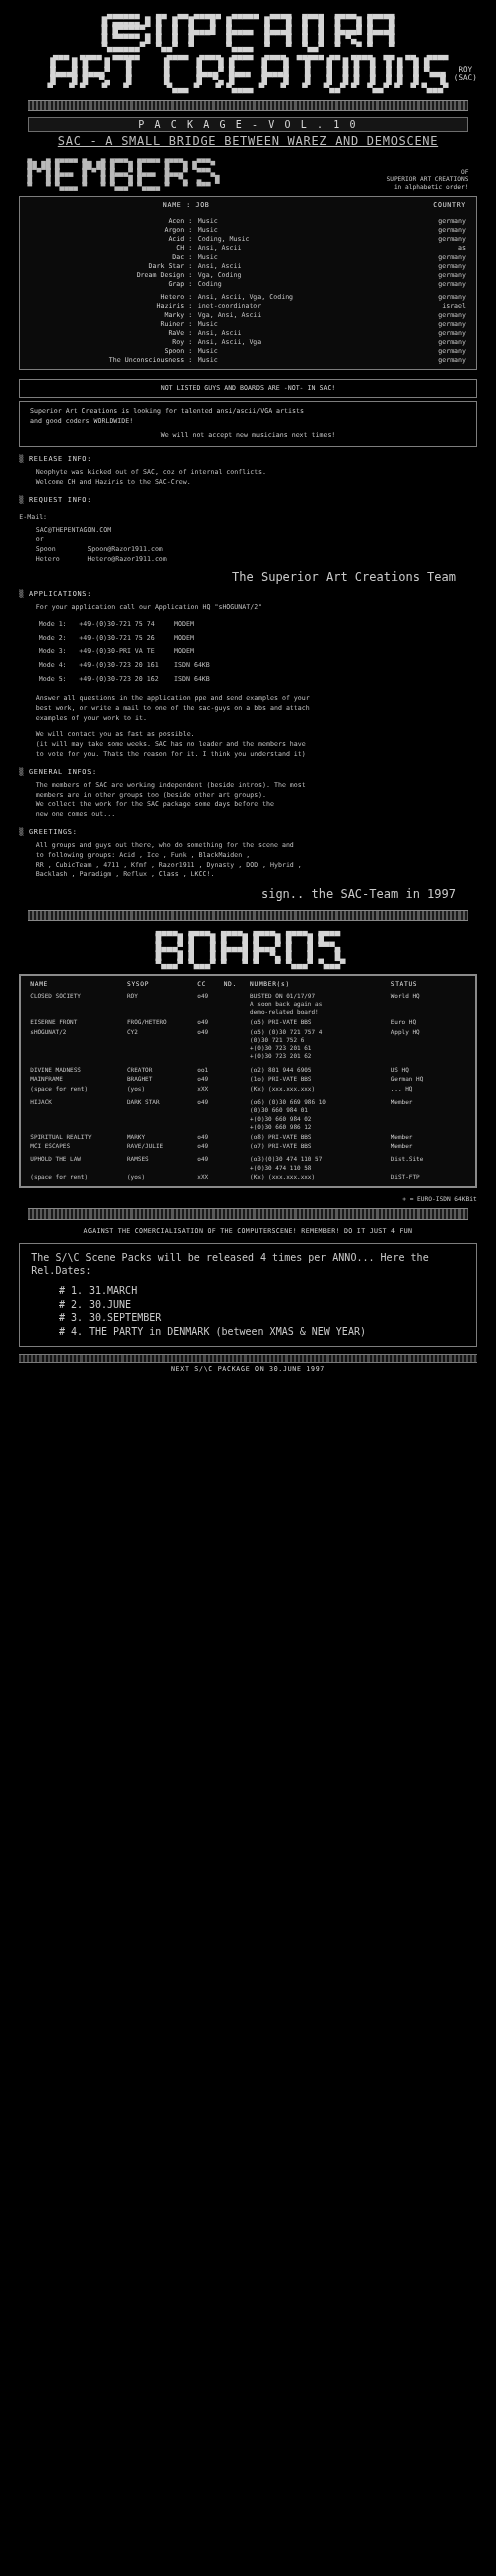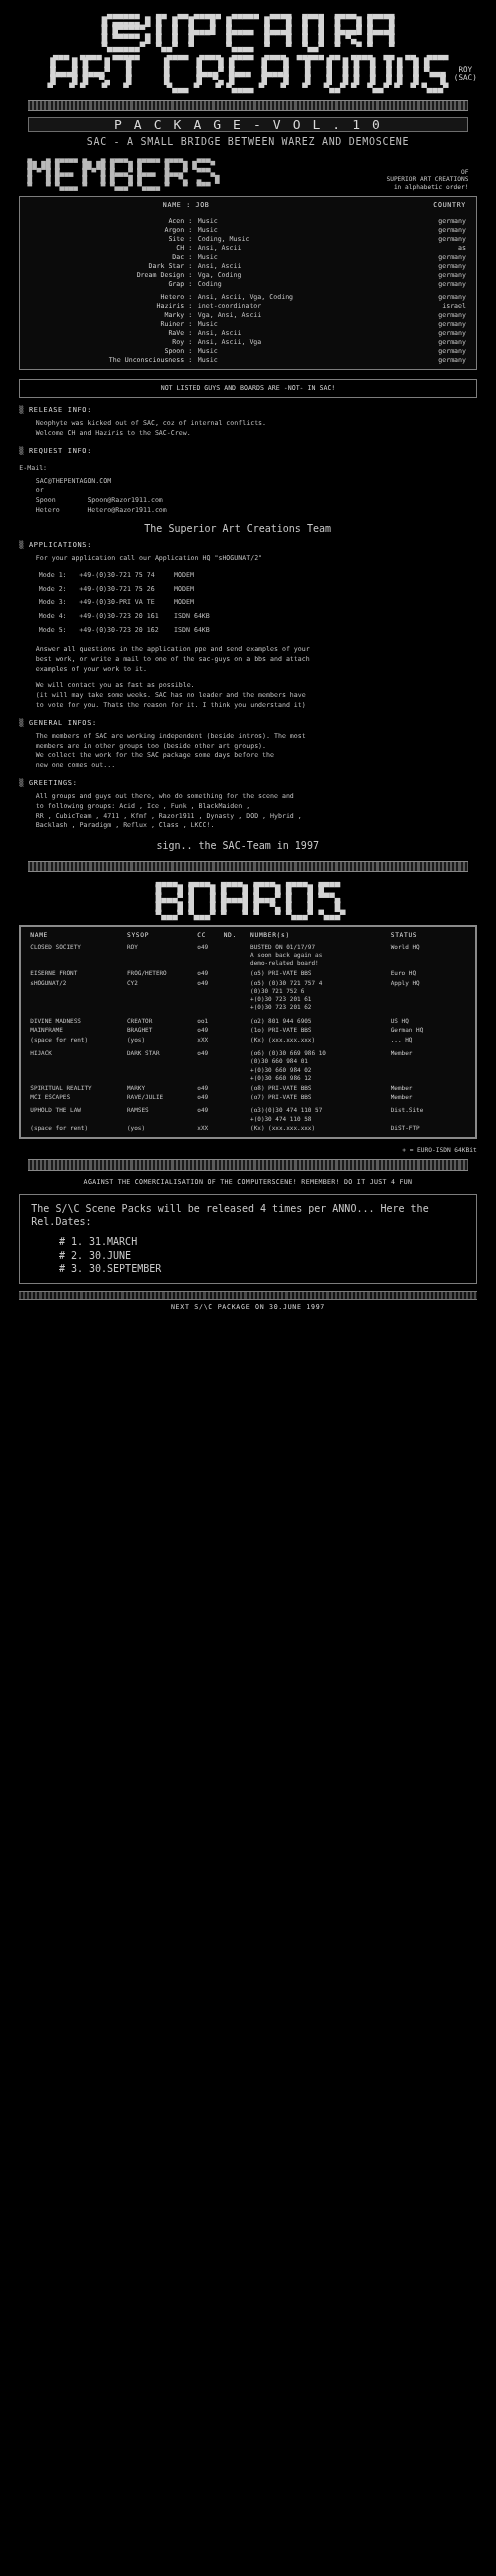--- a/index.html
+++ b/index.html
@@ -41,29 +41,30 @@
     border-top:0.7px solid #888;
     border-bottom:0.7px solid #888;
   }
   .bar-title{
     margin:4.1px 27.6px;
     background:#151515;
     border:0.7px solid #6d6d6d;
     color:#d8d8d8;
     text-align:center;
     letter-spacing:2.1px;
-    font-size:13px;
+    font-size:10px;
     padding:2.1px 0;
   }
   .subtitle{
     text-align:center;
     color:#bdbdbd;
     letter-spacing:0.7px;
-    font-size:10px;
+    font-size:12px;
     margin:5.5px 0 9.7px 0;
+    text-decoration:underline;
   }
 
   .section-head{
     display:flex;
     justify-content:space-between;
     align-items:flex-end;
     padding:0 27.6px;
     margin-top:4.1px;
   }
   .section-head .right{
@@ -119,21 +120,21 @@
   .blk h3{
     font-size:6.9px;
     font-weight:normal;
     color:#dcdcdc;
     margin:0 0 4.1px 0;
     letter-spacing:0.7px;
   }
   .blk h3:before{content:"\2592  ";color:#9a9a9a;}
   .blk p{margin:0 0 2.8px 0;color:#bfbfbf;font-size:6.6px;line-height:9.7px;white-space:pre-wrap;}
   .indent{padding-left:16.5px;}
-  .right-note{text-align:center;padding-right:20.7px;color:#c9c9c9;font-size:10px;}
+  .right-note{text-align:right;padding-right:20.7px;color:#c9c9c9;font-size:12px;}
 
   pre.block{
     margin:0;
     white-space:pre;
     color:#bfbfbf;
     font-size:6.6px;
     line-height:9.7px;
     font-family:"DejaVu Sans Mono","Liberation Mono",monospace;
   }
 
@@ -256,21 +257,21 @@
             <td class="name">Acen :</td>
             <td class="job">Music</td>
             <td class="country">germany</td>
           </tr>
           <tr>
             <td class="name">Argon :</td>
             <td class="job">Music</td>
             <td class="country">germany</td>
           </tr>
           <tr>
-            <td class="name">Site :</td>
+            <td class="name">Acid :</td>
             <td class="job">Coding, Music</td>
             <td class="country">germany</td>
           </tr>
           <tr>
             <td class="name">CH :</td>
             <td class="job">Ansi, Ascii</td>
             <td class="country">as</td>
           </tr>
           <tr>
             <td class="name">Dac :</td>
@@ -333,20 +334,25 @@
           <tr>
             <td class="name">The Unconsciousness :</td>
             <td class="job">Music</td>
             <td class="country">germany</td>
           </tr>
         </tbody>
     </table>
   </div>
 
   <div class="notice">NOT LISTED GUYS AND BOARDS ARE -NOT- IN SAC!</div>
+  <div class="notice2">
+    <span>Superior Art Creations is looking for talented ansi/ascii/VGA artists</span><br>
+    <span>and good coders WORLDWIDE!</span>
+    <span class="ctr">We will not accept new musicians next times!</span>
+  </div>
 
   <div class="blk">
     <h3>RELEASE INFO:</h3>
     <pre class="block indent">Neophyte was kicked out of SAC, coz of internal conflicts.
 Welcome CH and Haziris to the SAC-Crew.</pre>
   </div>
 
   <div class="blk">
     <h3>REQUEST INFO:</h3>
   </div>
@@ -552,18 +558,19 @@
   <div class="footnote">+ = EURO-ISDN 64KBit</div>
 
   <div class="rule"></div>
   <div class="banner">AGAINST THE COMERCIALISATION OF THE COMPUTERSCENE! REMEMBER! DO IT JUST 4 FUN</div>
 
   <div class="dates">
     <div class="hdr">The S/\C Scene Packs will be released 4 times per ANNO... Here the Rel.Dates:</div>
     <div class="item"># 1.   31.MARCH</div>
     <div class="item"># 2.   30.JUNE</div>
     <div class="item"># 3.   30.SEPTEMBER</div>
+    <div class="item"># 4.   THE PARTY in DENMARK (between XMAS &amp; NEW YEAR)</div>
   </div>
 
   <div class="bottombar"></div>
   <div class="lastline">NEXT S/\C PACKAGE ON 30.JUNE 1997</div>
 </div>
 
 
 </body></html>

